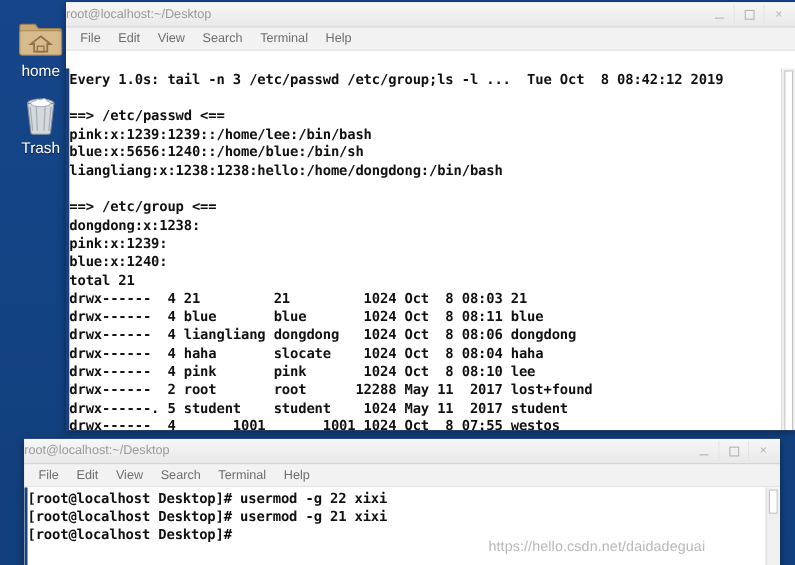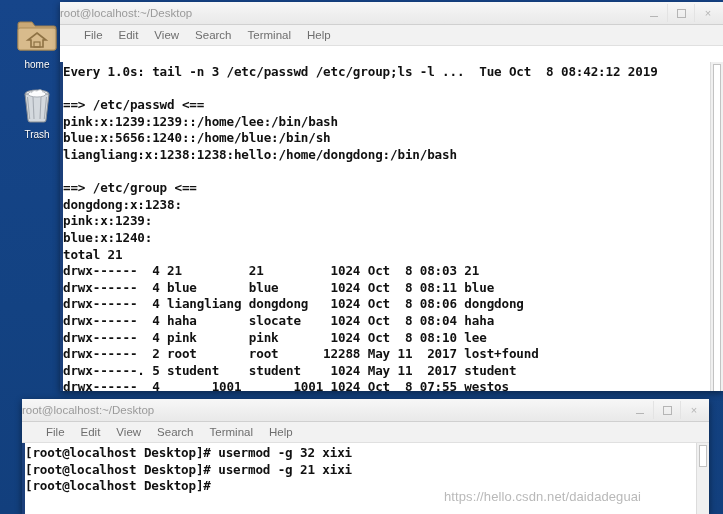--- a/index.html
+++ b/index.html
@@ -21,21 +21,21 @@
     width: 723px; height: 514px;
     background: #164a8a;
     background: linear-gradient(180deg, #16458a 0%, #134282 60%, #123f7d 100%);
   }
 
   .desktop-icon {
     position: absolute;
     width: 62px;
     text-align: center;
     color: #ffffff;
-    font-size: 10px;
+    font-size: 14px;
     font-family: "Liberation Sans", sans-serif;
     text-shadow: 0 1px 1px rgba(0,0,0,.6);
   }
   .desktop-icon .glyph {
     display: block;
     height: 44px;
     margin: 0 auto 2px auto;
     width: 46px;
     position: relative;
   }
@@ -97,21 +97,21 @@
     display: block;
     margin-top: 6px;
   }
 
   .menubar {
     height: 21px;
     background: #f2f2f2;
     border-bottom: 1px solid #e0e0e0;
     display: flex;
     align-items: center;
-    padding-left: 16px;
+    padding-left: 5px;
     box-sizing: border-box;
   }
   .menubar .mi {
     font-size: 11.5px;
     color: #6e6e6e;
     padding: 0 8px;
     line-height: 20px;
     font-family: "Liberation Sans", sans-serif;
     white-space: nowrap;
   }
@@ -294,21 +294,21 @@
       <span class="mi">File</span>
       <span class="mi">Edit</span>
       <span class="mi">View</span>
       <span class="mi">Search</span>
       <span class="mi">Terminal</span>
       <span class="mi">Help</span>
     </div>
 
     <div class="term-body">
       <div class="term-accent light"></div>
-      <pre class="term-text">[root@localhost Desktop]# usermod -g 32 xixi
+      <pre class="term-text">[root@localhost Desktop]# usermod -g 22 xixi
 [root@localhost Desktop]# usermod -g 21 xixi
 [root@localhost Desktop]#</pre>
       <div class="scrollbar">
         <div class="thumb" style="top:2px; height:20px;"></div>
       </div>
     </div>
   </div>
 
   <div id="watermark">
     <span>https://hello.csdn.net/daidadeguai</span><span class="tail">guai</span>

